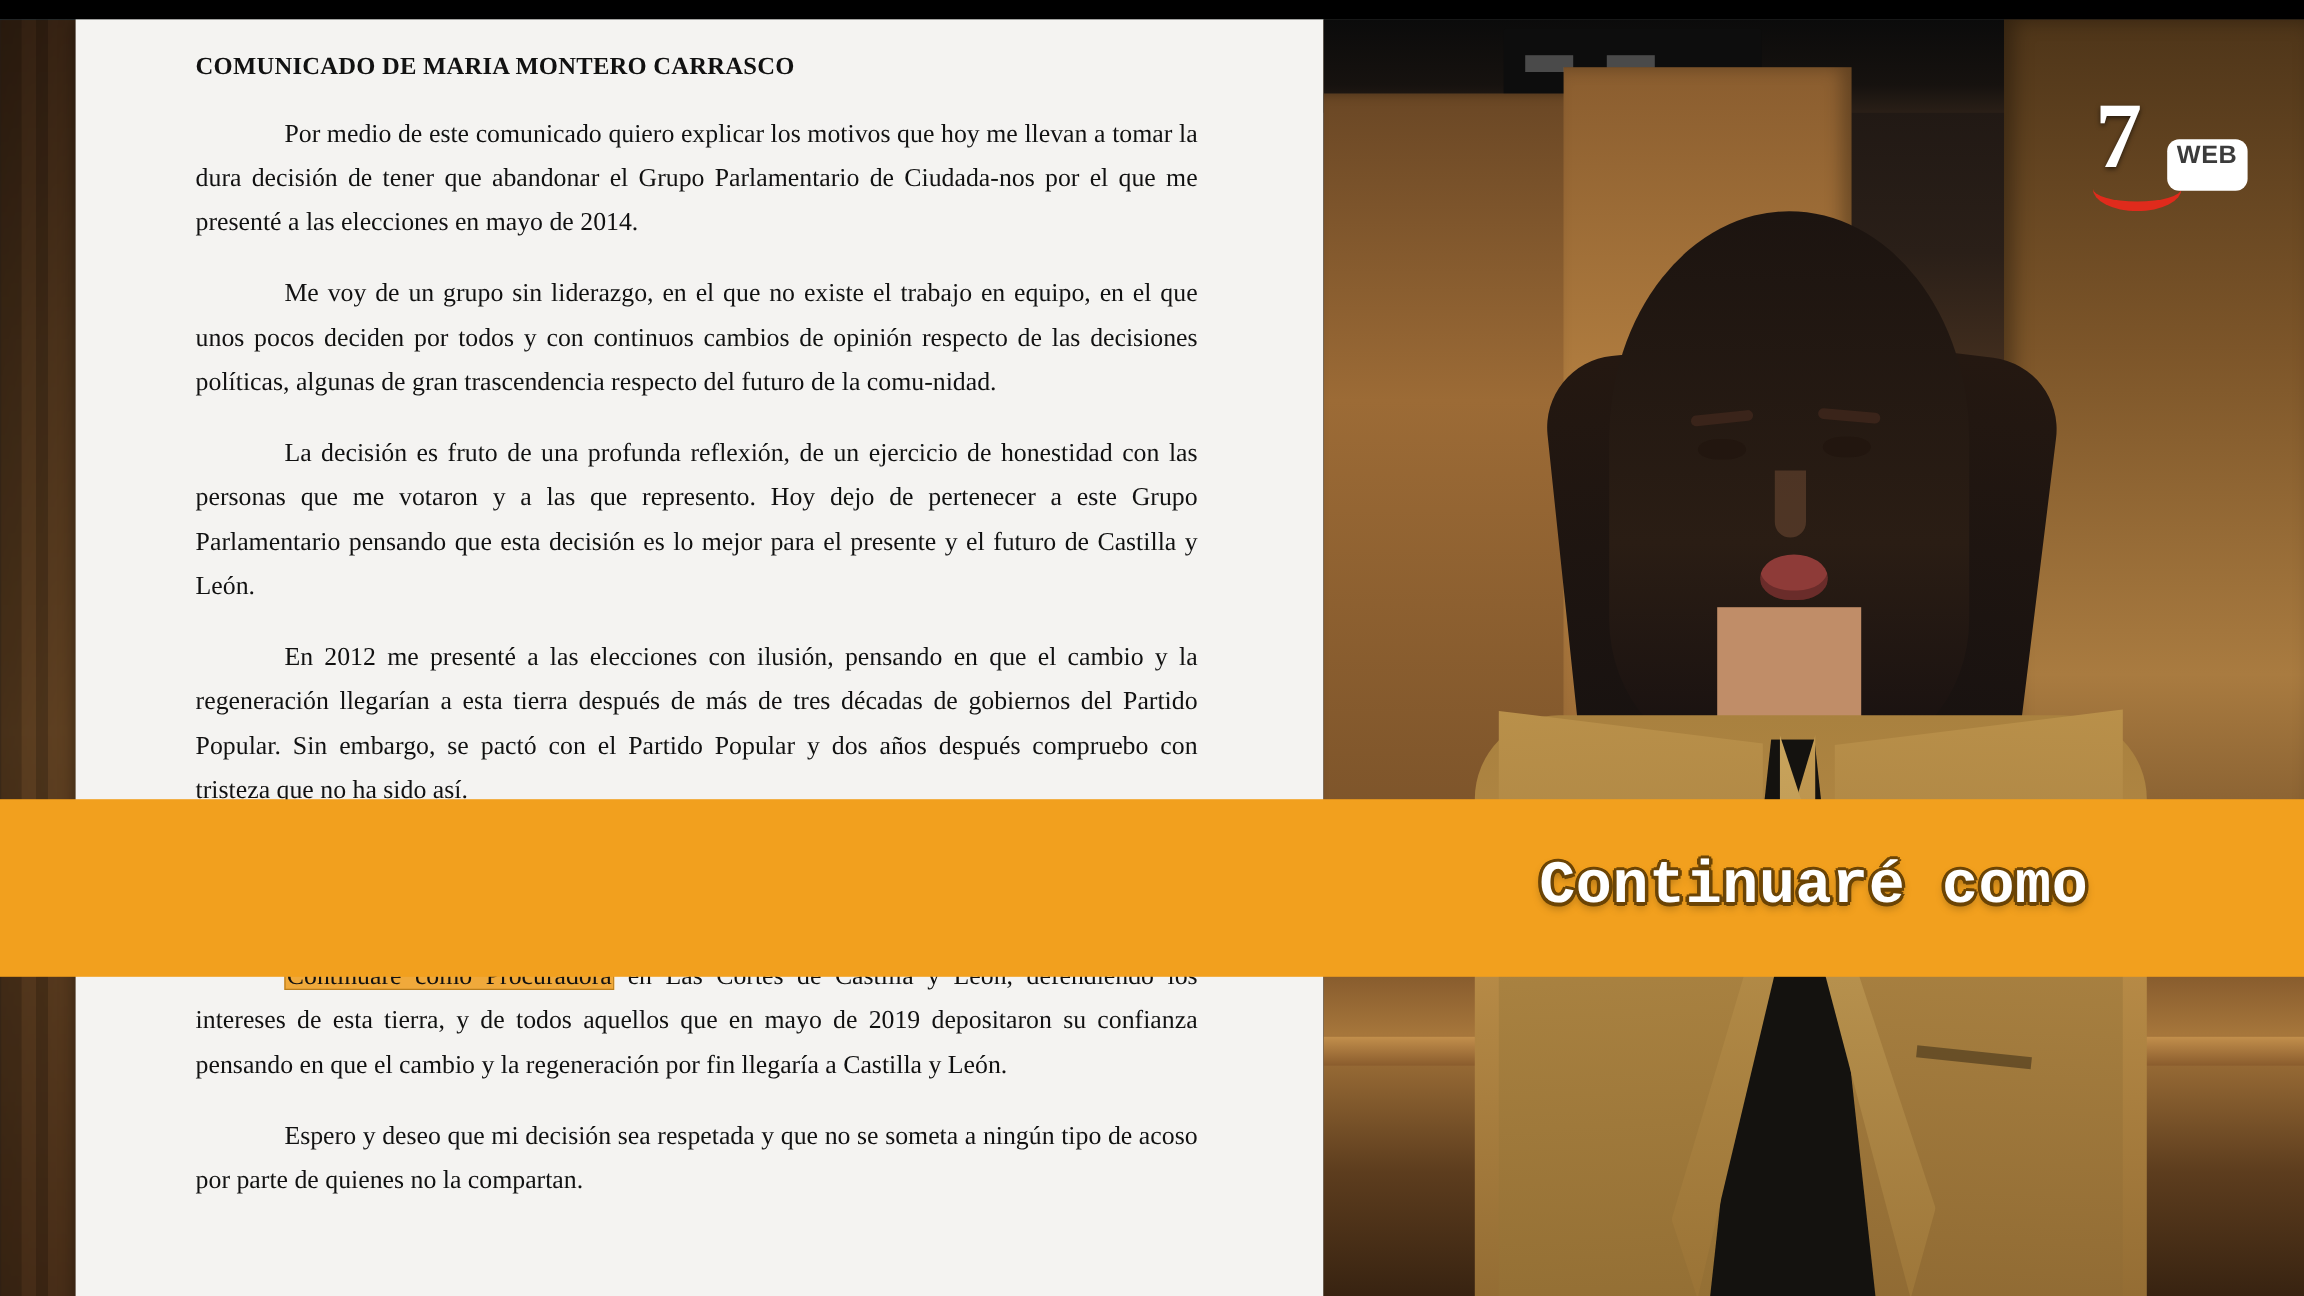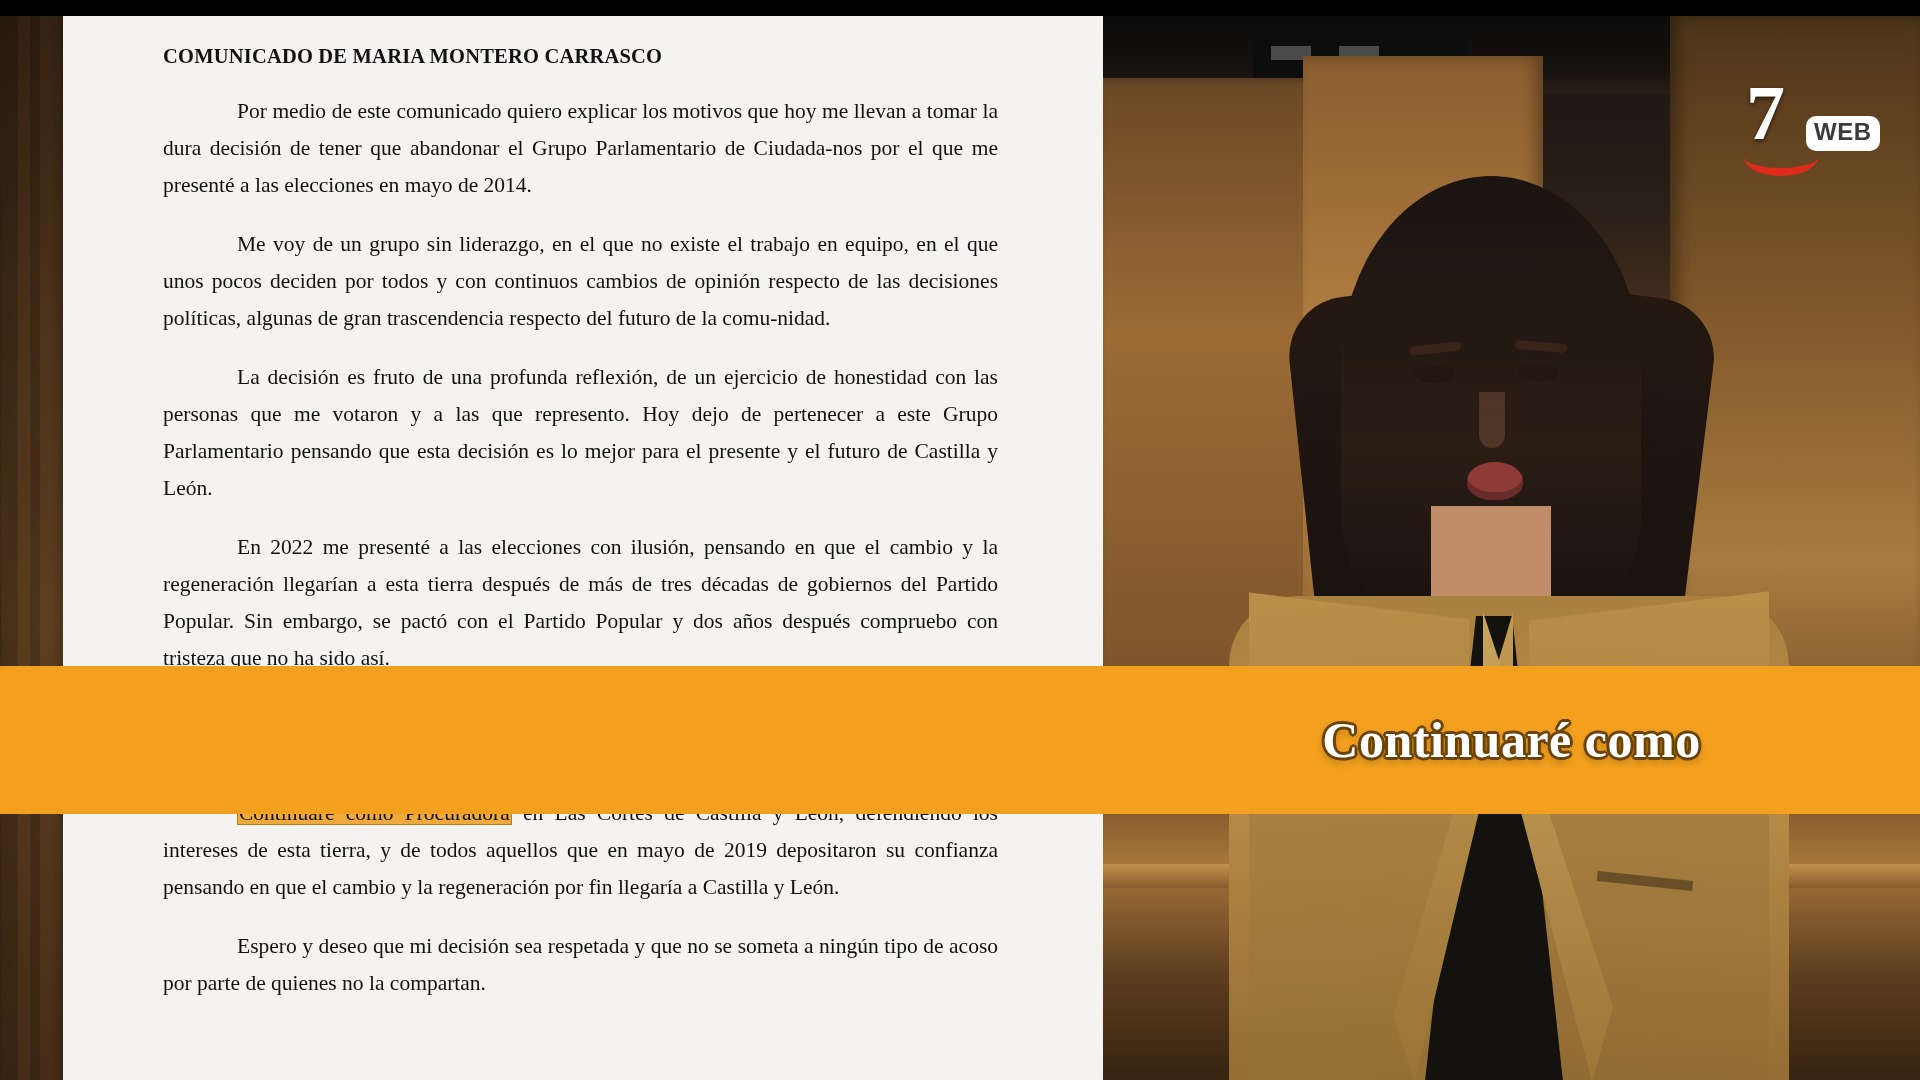--- a/index.html
+++ b/index.html
@@ -241,22 +241,22 @@
   .logo-swoosh {
     position: absolute; left: 0px; top: 60px; width: 74px; height: 30px;
     border-bottom: 8px solid #e02b1c;
     border-radius: 0 0 50% 50%;
   }
   .logo-web {
     position: absolute; left: 62px; top: 38px;
     background: #ffffff;
     color: #3b3b3b;
     font-weight: bold;
-    font-size: 24px;
-    padding: 2px 8px 5px 8px;
+    font-size: 21px;
+    padding: 2px 8px 17px 8px;
     border-radius: 10px;
     letter-spacing: 0.5px;
   }
 
   
   .banner {
     position: absolute;
     left: 0; top: 650px;
     width: 1920px; height: 148px;
     background: #f2a01e;
@@ -266,21 +266,21 @@
     left: 1103px; top: 650px;
     width: 817px; height: 148px;
     display: flex;
     flex-direction: column;
     align-items: center;
     justify-content: center;
     gap: 2px;
     pointer-events: none;
   }
   .banner-line {
-    font-family: Liberation Serif, serif;
+    font-family: Liberation Mono, monospace;
     font-weight: bold;
     font-size: 50px;
     line-height: 58px;
     color: #ffffff;
     text-shadow:
       3px 0 0 #6b4405, -3px 0 0 #6b4405, 0 3px 0 #6b4405, 0 -3px 0 #6b4405,
       2px 2px 0 #6b4405, -2px 2px 0 #6b4405, 2px -2px 0 #6b4405, -2px -2px 0 #6b4405,
       0 4px 8px rgba(0,0,0,0.35);
     letter-spacing: 0.5px;
     white-space: nowrap;
@@ -301,21 +301,21 @@
     <div class="doc-inner">
 
       <h1 class="doc-title">COMUNICADO DE MARIA MONTERO CARRASCO</h1>
 
       <p class="doc-p">Por medio de  este comunicado quiero explicar los motivos que hoy me llevan a tomar la dura decisión de tener que abandonar el Grupo Parlamentario de Ciudada-nos por el que me presenté a las elecciones en mayo de 2014.</p>
 
       <p class="doc-p">Me voy de un grupo sin liderazgo, en el que no existe el trabajo en equipo, en el que unos pocos deciden por todos y con continuos cambios de opinión respecto de las decisiones políticas, algunas de gran trascendencia respecto del futuro de la comu-nidad.</p>
 
       <p class="doc-p">La decisión es fruto de una profunda reflexión, de un ejercicio de honestidad con las personas que me votaron y a las que represento. Hoy dejo de pertenecer a este Grupo Parlamentario pensando que esta decisión es lo mejor para el presente y el futuro de Castilla y León.</p>
 
-      <p class="doc-p">En 2022 me presenté a las elecciones con ilusión, pensando en que el cambio y la regeneración llegarían a esta tierra después de más de tres décadas de gobiernos del Partido Popular. Sin embargo, se pactó con el Partido Popular y dos años después compruebo con tristeza que no ha sido así.</p>
+      <p class="doc-p">En 2012 me presenté a las elecciones con ilusión, pensando en que el cambio y la regeneración llegarían a esta tierra después de más de tres décadas de gobiernos del Partido Popular. Sin embargo, se pactó con el Partido Popular y dos años después compruebo con tristeza que no ha sido así.</p>
 
       <p class="doc-p">En estas circunstancias, no puedo seguir perteneciendo a un Grupo Parlamen-tario que ni ha cumplido con las promesas hechas a los ciudadanos de Castilla y León.</p>
 
       <p class="doc-p"><span class="hl" style="background: rgb(240, 169, 59);">Continuaré como Procuradora</span><span> en Las Cortes de Castilla y León,  defendiendo los intereses de esta tierra, y de todos aquellos que en mayo de 2019 depositaron su confianza pensando en que el cambio y la regeneración por fin llegaría a Castilla y León.</span></p>
 
       <p class="doc-p">Espero y deseo que mi decisión sea respetada y que no se someta a ningún tipo de acoso por parte de quienes no la compartan.</p>
     </div>
   </div>
 
   <div class="video">

